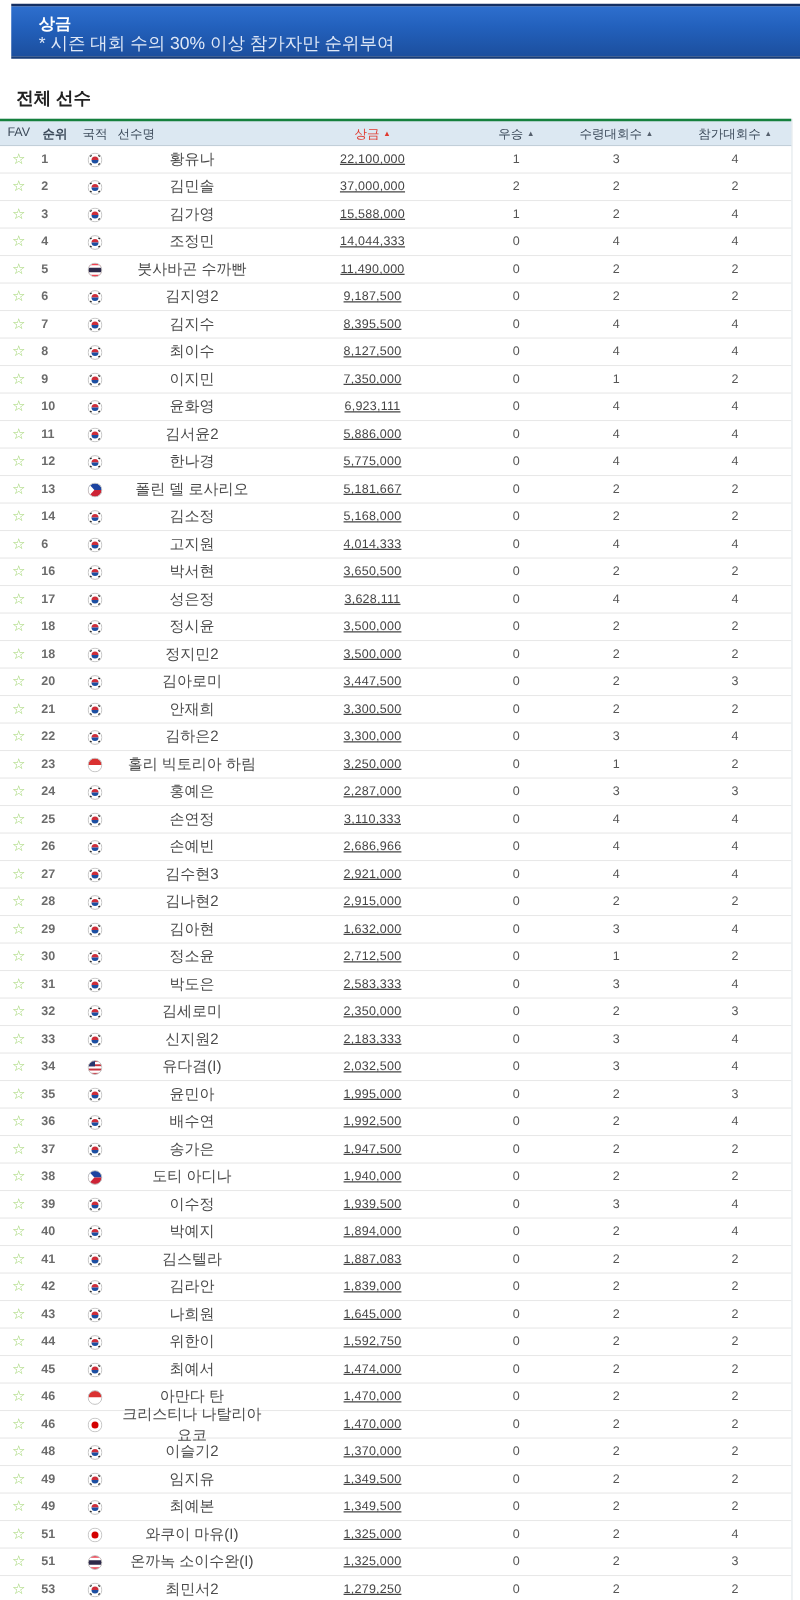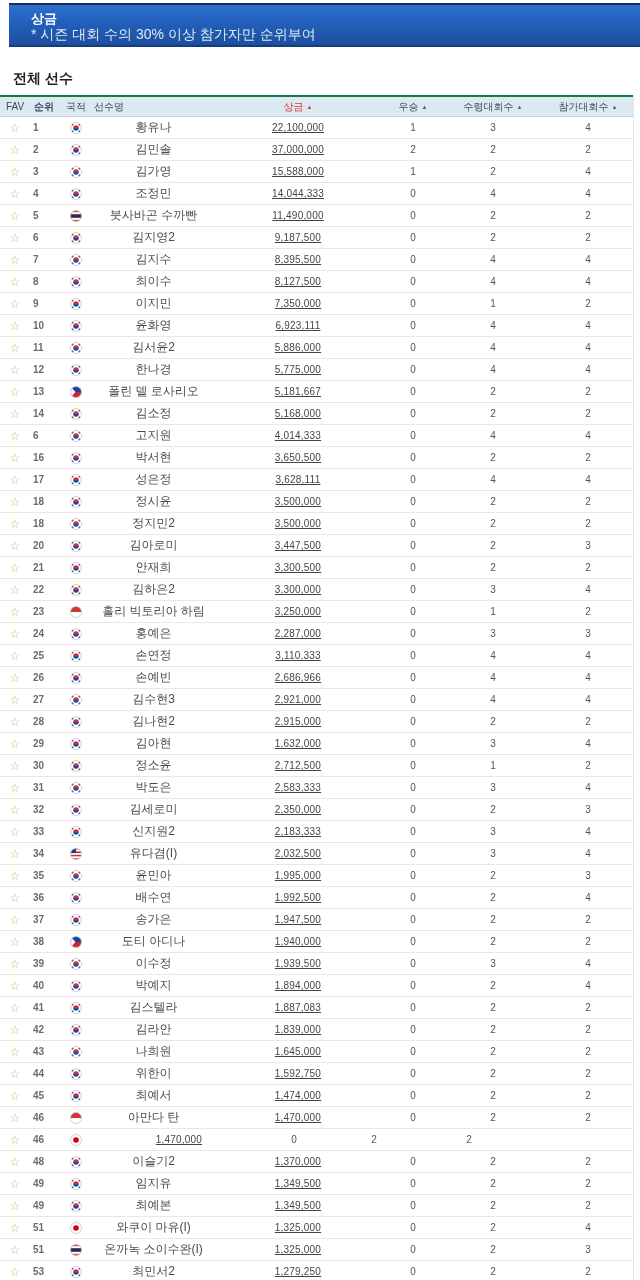--- a/index.html
+++ b/index.html
@@ -1539,20 +1539,21 @@
                 </clipPath>
               </defs>
               <g clip-path="url(#fc46)">
                 <rect width="12" height="12" fill="#fff"></rect>
       <circle cx="6" cy="6" r="2.8" fill="#d30000"></circle>
               </g>
               <circle cx="6" cy="6" r="5.5" fill="none" stroke="#c4c4c4" stroke-width="0.8"></circle>
             </svg>
           </span>
         </div>
+        <div class="td c-name">크리스티나 나탈리아 요코</div>
         <div class="td c-prize">1,470,000</div>
         <div class="td c-wins">0</div>
         <div class="td c-received">2</div>
         <div class="td c-part">2</div>
       </div>
       <div class="tr">
         <div class="td c-fav"><span class="star">☆</span></div>
         <div class="td c-rank">48</div>
         <div class="td c-nation">
           <span>

